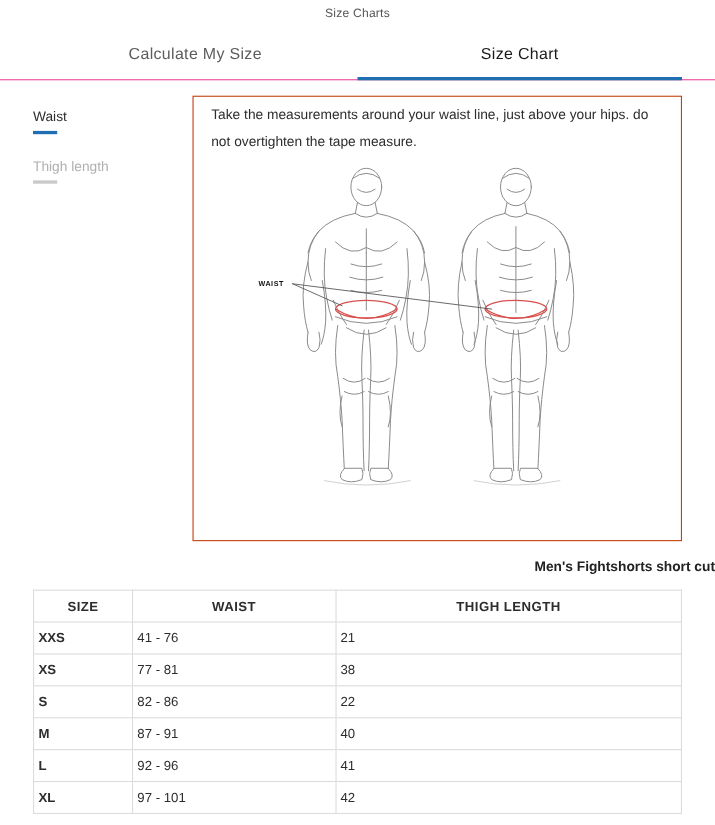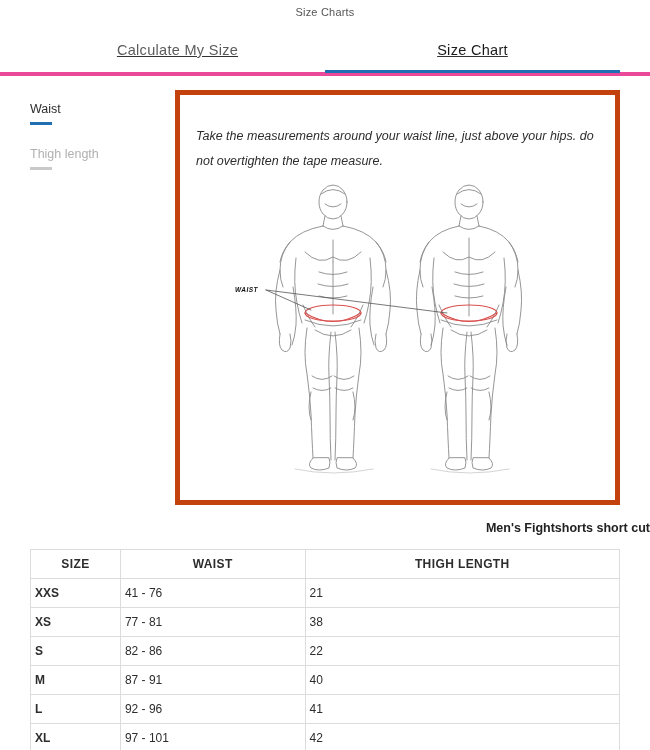--- a/index.html
+++ b/index.html
@@ -21,23 +21,22 @@
   .page-header {
     text-align: center;
     font-size: 11px;
     color: #555;
     padding-top: 6px;
     letter-spacing: 0.2px;
   }
   .tabs {
     display: flex;
     margin-top: 14px;
-    border-bottom: 4px solid #ec4899;
+    border-bottom: 1px solid #ec4899;
     padding: 0 30px;
-    text-decoration: underline;
   }
   .tab {
     flex: 1;
     text-align: center;
     font-size: 14.5px;
     color: #5c5c5c;
     padding: 10px 0 12px 0;
     letter-spacing: 0.3px;
     cursor: pointer;
     border-bottom: 3px solid transparent;
@@ -72,25 +71,24 @@
     width: 22px;
     height: 3px;
     background: #1f6fb2;
     margin-top: 6px;
   }
   .side-item.inactive .side-underline {
     background: #c9c9c9;
   }
   .panel {
     flex: 1;
-    border: 5px solid #c2410c;
-    padding: 29px 16px 10px 16px;
+    border: 1px solid #c2410c;
+    padding: 4px 16px 10px 16px;
     min-height: 405px;
     position: relative;
-    font-style: italic;
   }
   .panel-text {
     font-size: 12.5px;
     line-height: 2.0;
     color: #2d2d2d;
   }
   .figure {
     margin-top: 6px;
     display: flex;
     justify-content: center;

